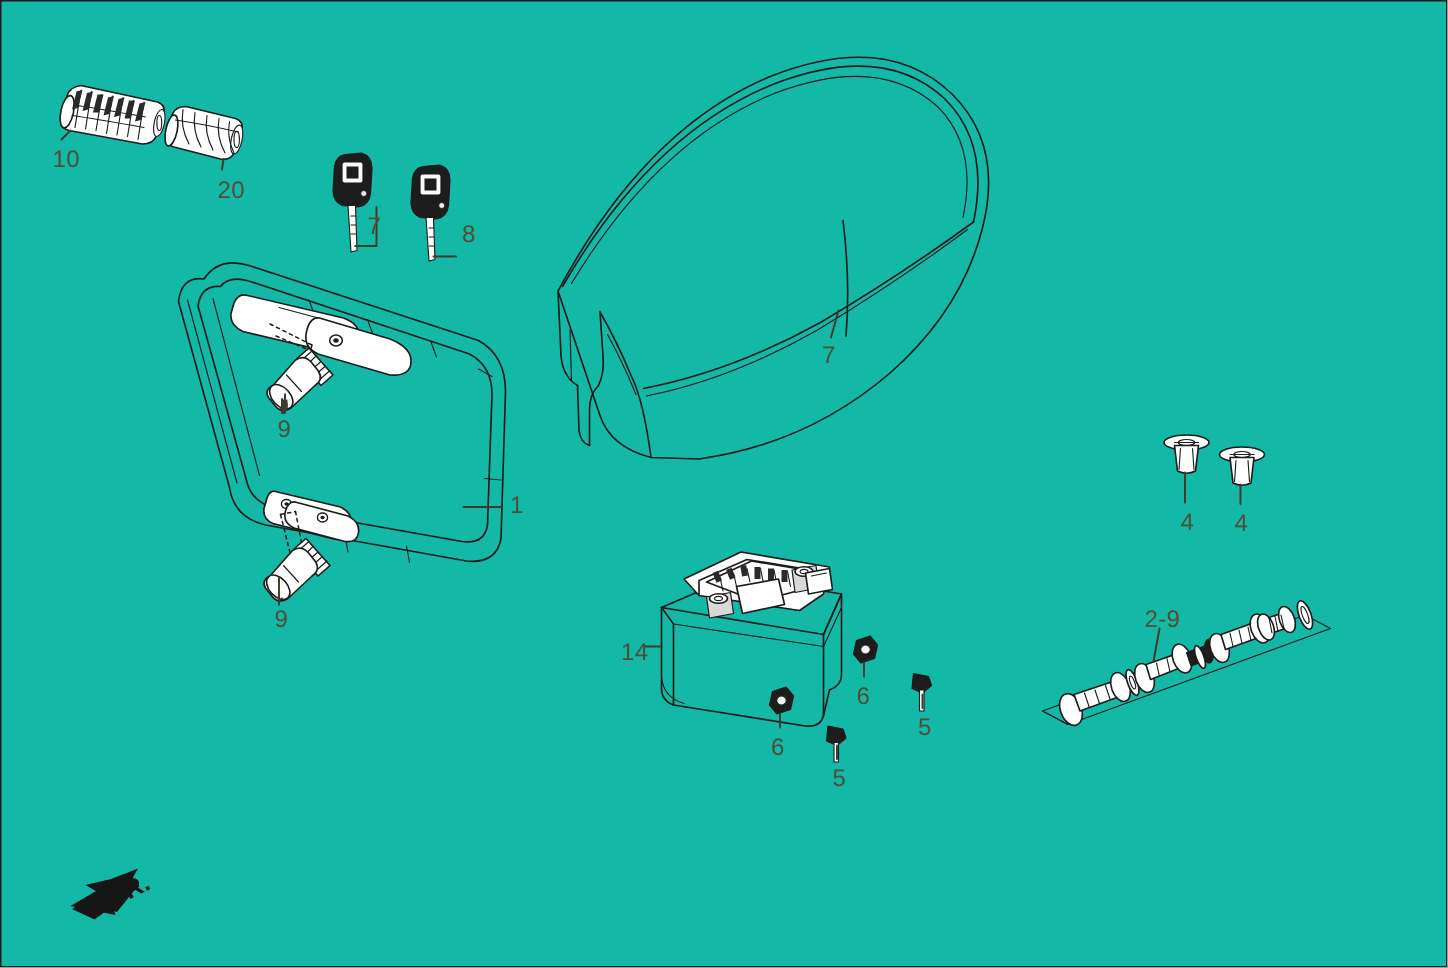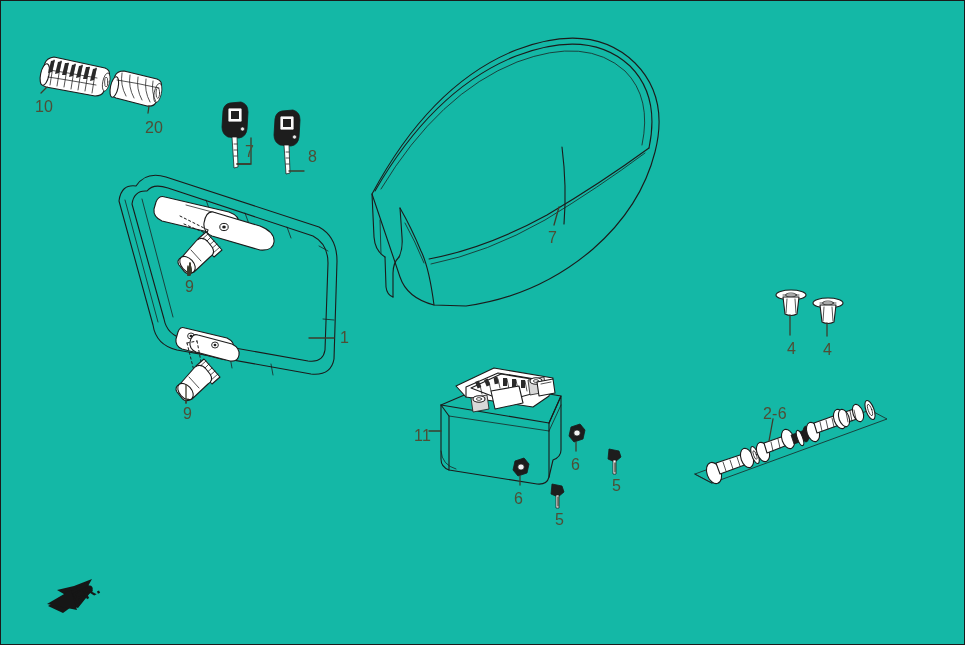--- a/index.html
+++ b/index.html
@@ -446,22 +446,22 @@
   <div class="lbl big" style="left:34px;top:98px;">10</div>
   <div class="lbl big" style="left:144px;top:119px;">20</div>
   <div class="lbl big" style="left:244px;top:143px;">7</div>
   <div class="lbl big" style="left:307px;top:148px;">8</div>
   <div class="lbl big" style="left:184px;top:278px;">9</div>
   <div class="lbl big" style="left:182px;top:405px;">9</div>
   <div class="lbl big" style="left:339px;top:329px;">1</div>
   <div class="lbl big" style="left:547px;top:229px;">7</div>
   <div class="lbl big" style="left:786px;top:340px;">4</div>
   <div class="lbl big" style="left:822px;top:341px;">4</div>
-  <div class="lbl big" style="left:762px;top:405px;">2-6</div>
-  <div class="lbl big" style="left:413px;top:427px;">11</div>
+  <div class="lbl big" style="left:762px;top:405px;">2-9</div>
+  <div class="lbl big" style="left:413px;top:427px;">14</div>
   <div class="lbl big" style="left:570px;top:456px;">6</div>
   <div class="lbl big" style="left:513px;top:490px;">6</div>
   <div class="lbl big" style="left:611px;top:477px;">5</div>
   <div class="lbl big" style="left:554px;top:511px;">5</div>
 
   <div class="fr-text" style="left:78px;top:588px;">FR.</div>
 
 </div>
 
 </body></html>

